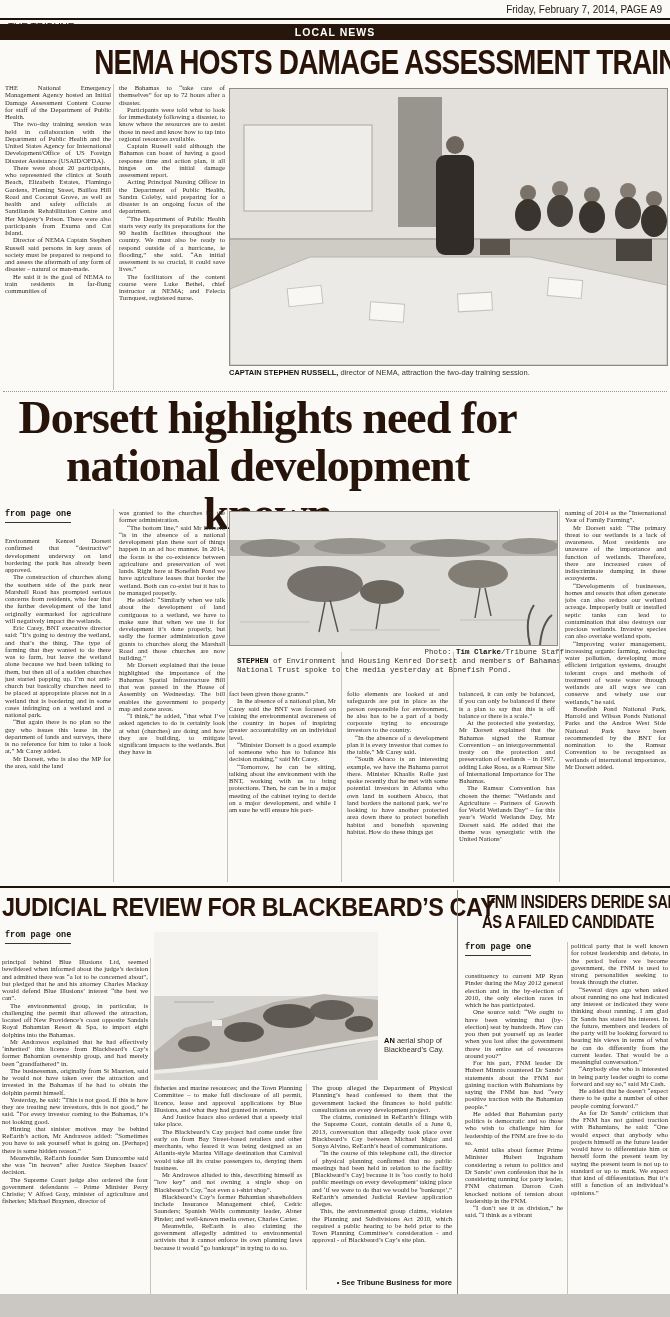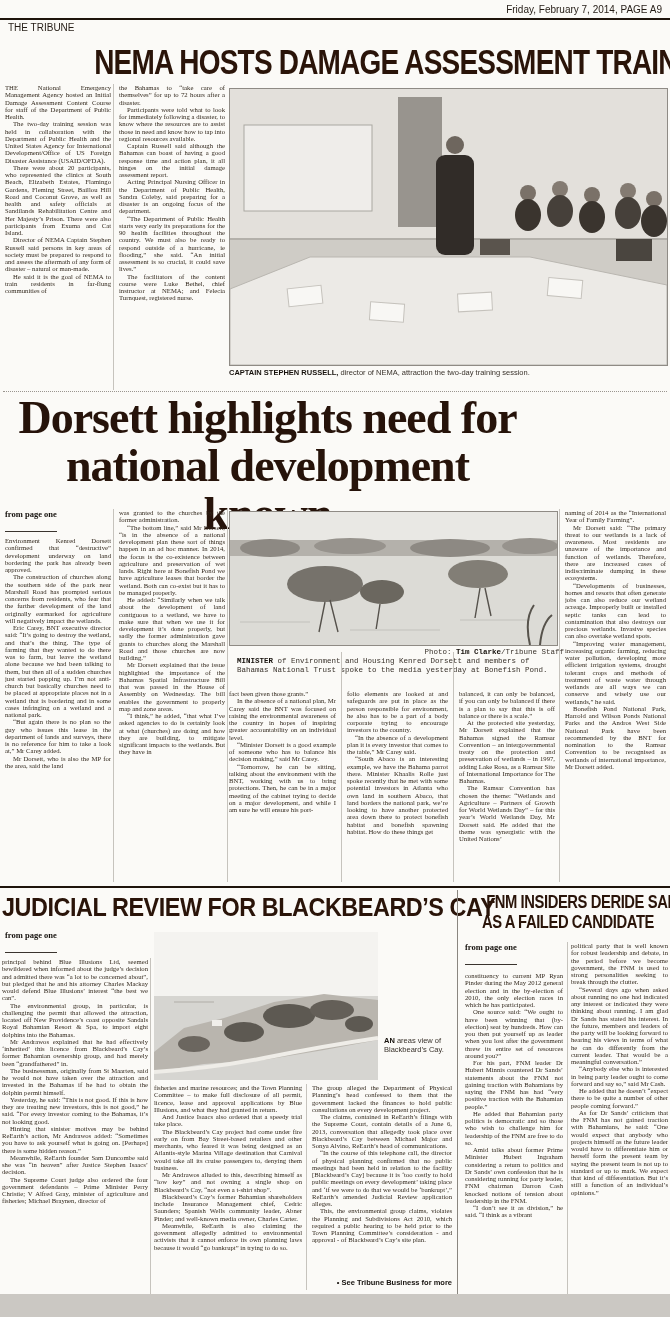--- a/index.html
+++ b/index.html
@@ -19,35 +19,36 @@
   .hl4{font-size:18px;transform:scaleX(.82);transform-origin:center;letter-spacing:-.5px;line-height:20px;}
   .hl2{font-family:"Liberation Serif",serif;font-weight:bold;font-size:46px;line-height:48px;
        color:#26130a;text-align:center;letter-spacing:-1px;}
   .col{position:absolute;font-size:6.7px;line-height:7.25px;text-align:justify;overflow:hidden;color:#33291e;}
   .col p{margin:0;text-indent:8px;}
   .col p:first-child{text-indent:0;}
   .cap{position:absolute;font-family:"Liberation Sans",sans-serif;font-size:7.5px;line-height:9px;color:#3a332c;}
   .cap b{color:#16110c;text-align:right;}
   .credit{display:block;text-align:right;}
   .credit b{color:#16110c;}
-  .kicker{position:absolute;font-family:Liberation Serif, serif;font-weight:bold;font-size:8.5px;
-          color:#15110d;border-bottom:1.5px solid #3a342e;padding-bottom:12px;}
+  .kicker{position:absolute;font-family:Liberation Mono, monospace;font-weight:bold;font-size:8.5px;
+          color:#15110d;border-bottom:1.5px solid #3a342e;padding-bottom:3px;}
   .photo{position:absolute;border:1px solid #8f8b85;background:#e0ddd8;overflow:hidden;}
   .dotted{border-top:1px dotted #9a958f;height:0;}
   .note{position:absolute;font-family:"Liberation Sans",sans-serif;font-weight:bold;font-size:7.5px;color:#15110d;text-align:right;}
   .band{background:#cbc8c3;}
 </style>
 </head>
 <body>
 
 <div class="page">
 
   <div class="abs mast" style="left:8px;top:22px;">THE TRIBUNE</div>
   <div class="abs mast" style="right:8px;top:4px;text-align:right;">Friday, February 7, 2014, PAGE A9</div>
   <div class="abs rule-dark" style="left:0;top:18px;width:670px;height:2px;"></div>
+  <div class="abs banner" style="left:0;top:24px;width:670px;height:16px;">LOCAL NEWS</div>
 
   <div class="abs hl-wrap" style="left:0;top:42px;width:670px;">
     <span class="hl hl1">NEMA HOSTS DAMAGE ASSESSMENT TRAINING COURSE</span>
   </div>
 
   <div class="col" style="left:5px;top:84px;width:106px;height:308px;">
       <p>THE National Emergency Management Agency hosted an Initial Damage Assessment Content Course for staff of the Department of Public Health.</p>
       <p>The two-day training session was held in collaboration with the Department of Public Health and the United States Agency for International Development/Office of US Foreign Disaster Assistance (USAID/OFDA).</p>
       <p>There were about 20 participants, who represented the clinics at South Beach, Elizabeth Estates, Flamingo Gardens, Fleming Street, Baillou Hill Road and Coconut Grove, as well as health and safety officials at Sandilands Rehabilitation Centre and Her Majesty’s Prison. There were also participants from Exuma and Cat Island.</p>
       <p>Director of NEMA Captain Stephen Russell said persons in key areas of society must be prepared to respond to and assess the aftermath of any form of disaster – natural or man-made.</p>
@@ -132,21 +133,21 @@
       <ellipse cx="95" cy="72" rx="38" ry="18" fill="#76726b"></ellipse>
       <ellipse cx="152" cy="80" rx="22" ry="12" fill="#6b675f"></ellipse>
       <ellipse cx="248" cy="62" rx="30" ry="14" fill="#827e76"></ellipse>
       <path d="M95,90 l-6,30 M100,88 l8,32 M150,92 l-4,26 M250,76 l-5,30 M255,76 l6,28" stroke="#55514b" stroke-width="1.4" fill="none"></path>
       <path d="M10,110 h70 M120,118 h90 M230,108 h70" stroke="#cfcec9" stroke-width="2"></path>
       <path d="M300,133 q-6,-26 4,-40 M310,133 q2,-22 12,-30" stroke="#57534c" stroke-width="2" fill="none"></path>
     </svg>
   </div>
   <div class="cap" style="left:237px;top:648px;width:327px;font-family:Liberation Mono, monospace;">
     <span class="credit"><span>Photo: </span><b>Tim Clarke</b><span>/Tribune Staff</span></span>
-    <b>MINISTER</b><span> of Environment and Housing Kenred Dorsett and members of Bahamas National Trust spoke to the media yesterday at Bonefish Pond.</span>
+    <b>STEPHEN</b><span> of Environment and Housing Kenred Dorsett and members of Bahamas National Trust spoke to the media yesterday at Bonefish Pond.</span>
   </div>
 
   <div class="col" style="left:229px;top:690px;width:107px;height:194px;">
       <p>fact been given those grants.”</p>
       <p>In the absence of a national plan, Mr Carey said the BNT was focused on raising the environmental awareness of the country in hopes of inspiring greater accountability on an individual level.</p>
       <p>“Minister Dorsett is a good example of someone who has to balance his decision making,” said Mr Carey.</p>
       <p>“Tomorrow, he can be sitting, talking about the environment with the BNT, working with us to bring protections. Then, he can be in a major meeting of the cabinet trying to decide on a major development, and while I am sure he will ensure his port-</p>
     </div>
   <div class="abs rule-light" style="left:341px;top:652px;height:230px;"></div>
   <div class="col" style="left:347px;top:690px;width:101px;height:194px;">
@@ -197,21 +198,21 @@
       <ellipse cx="178" cy="78" rx="22" ry="10" fill="#645f58"></ellipse>
       <ellipse cx="90" cy="100" rx="20" ry="10" fill="#5d5952"></ellipse>
       <ellipse cx="40" cy="112" rx="16" ry="8" fill="#6b665f"></ellipse>
       <ellipse cx="205" cy="92" rx="14" ry="8" fill="#5d5952"></ellipse>
       <path d="M0,140 q60,-4 110,-14 q60,-12 114,-20" stroke="#efede8" stroke-width="4" fill="none"></path>
       <rect x="58" y="88" width="10" height="6" fill="#f1efeb"></rect>
       <path d="M20,70 h40" stroke="#c3c1bc" stroke-width="2"></path>
     </svg>
   </div>
   <div class="cap" style="left:384px;top:1036px;width:66px;">
-    <b>AN</b><span> areas view of Blackbeard’s Cay.</span>
+    <b>AN</b><span> aerial shop of Blackbeard’s Cay.</span>
   </div>
 
   <div class="col" style="left:154px;top:1084px;width:148px;height:210px;">
       <p>fisheries and marine resources; and the Town Planning Committee – to make full disclosure of all permit, licence, lease and approval applications by Blue Illusions, and what they had granted in return.</p>
       <p>And Justice Isaacs also ordered that a speedy trial take place.</p>
       <p>The Blackbeard’s Cay project had come under fire early on from Bay Street-based retailers and other merchants, who feared it was being designed as an Atlantis-style Marina Village destination that Carnival would take all its cruise passengers to, denying them business.</p>
       <p>Mr Andrawos alluded to this, describing himself as “low key” and not owning a single shop on Blackbeard’s Cay, “not even a t-shirt shop”.</p>
       <p>Blackbeard’s Cay’s former Bahamian shareholders include Insurance Management chief, Cedric Saunders; Spanish Wells community leader, Abner Pinder; and well-known media owner, Charles Carter.</p>
       <p>Meanwhile, ReEarth is also claiming the government allegedly admitted to environmental activists that it cannot enforce its own planning laws because it would “go bankrupt” in trying to do so.</p>
     </div>

